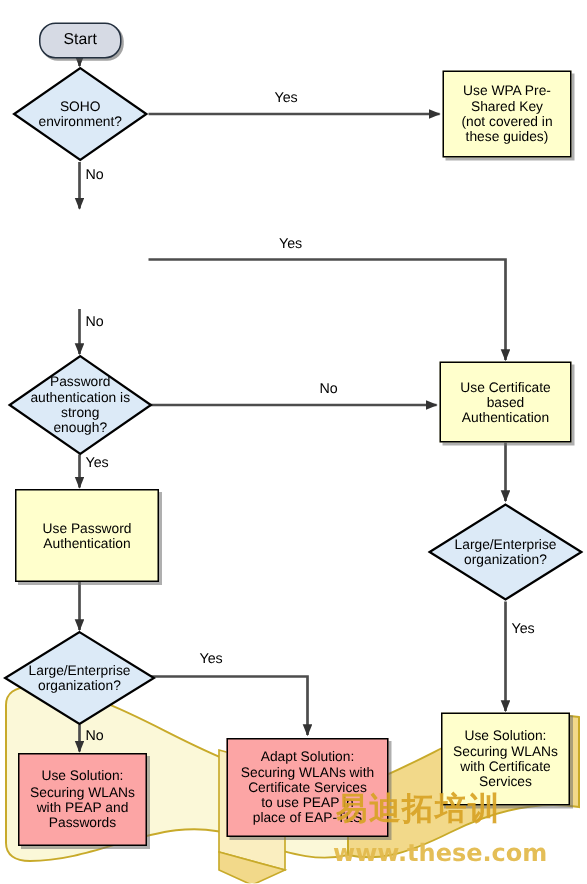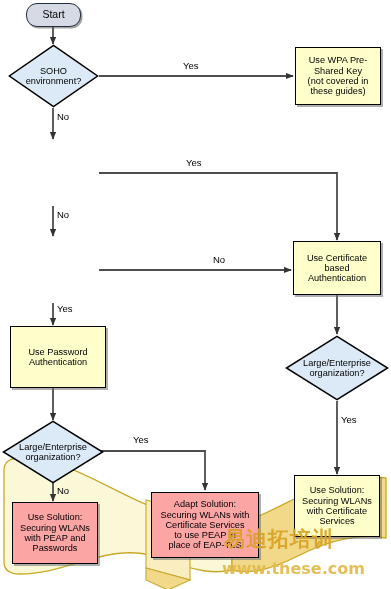--- a/index.html
+++ b/index.html
@@ -117,36 +117,42 @@
       <path d="M337,295 L337,334"></path>
 
       <path d="M99,451 L205,451 L205,490"></path>
 
       <path d="M53,483 L53,501"></path>
 
       <path d="M337,401 L337,474"></path>
     </g>
   </svg>
 
-  <div class="node terminator" style="left:26px;top:3px;width:55px;height:24px;">
+  <div class="node terminator" style="left:26px;top:15px;width:55px;height:24px;">
     <span>Start</span>
   </div>
 
   <div class="node decision" style="left:8px;top:44px;width:91px;height:64px;">
     <svg class="dshape" viewBox="0 0 91 64" preserveAspectRatio="none">
       <polygon points="45.5,1.4 89.6,32 45.5,62.6 1.4,32" fill="#dceaf7" stroke="#000" stroke-width="1.5"></polygon>
     </svg>
     <span class="dtxt">SOHO<br>environment?</span>
   </div>
 
   <div class="node procbox" style="left:295px;top:47px;width:86px;height:58px;">
     <span>Use WPA Pre-<br>Shared Key<br>(not covered in<br>these guides)</span>
   </div>
 
 
+  <div class="node decision" style="left:5px;top:236px;width:97px;height:68px;">
+    <svg class="dshape" viewBox="0 0 97 68" preserveAspectRatio="none">
+      <polygon points="48.5,1.4 95.6,34 48.5,66.6 1.4,34" fill="#dceaf7" stroke="#000" stroke-width="1.5"></polygon>
+    </svg>
+    <span class="dtxt">Password<br>authentication is<br>strong<br>enough?</span>
+  </div>
 
   <div class="node procbox" style="left:293px;top:241px;width:88px;height:54px;">
     <span>Use Certificate<br>based<br>Authentication</span>
   </div>
 
   <div class="node procbox" style="left:10px;top:326px;width:96px;height:62px;">
     <span>Use Password<br>Authentication</span>
   </div>
 
   <div class="node decision" style="left:285px;top:335px;width:104px;height:66px;">

